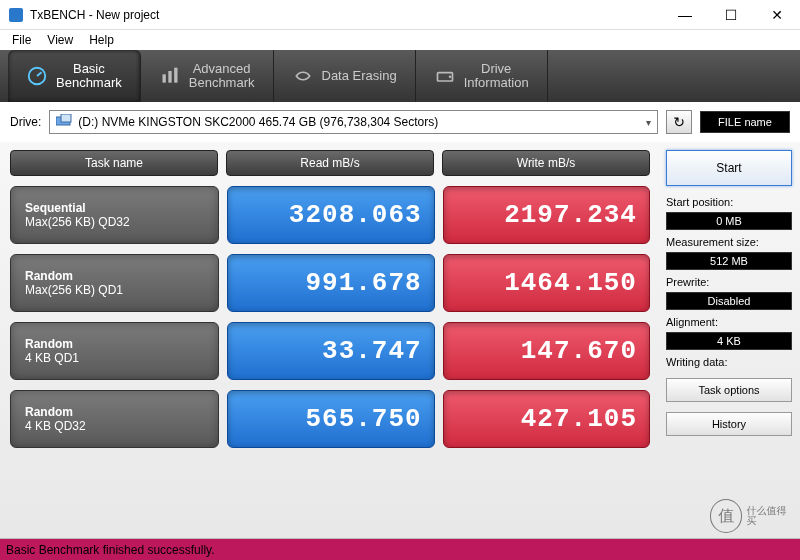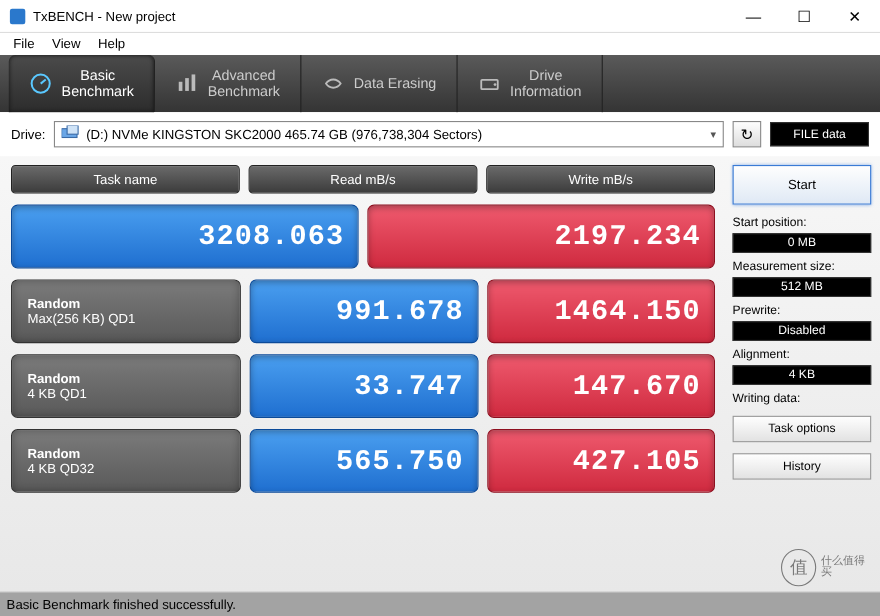--- a/index.html
+++ b/index.html
@@ -42,21 +42,21 @@
 .valcell { flex: 1; height: 58px; border-radius: 6px; display: flex; align-items: center; justify-content: flex-end; padding-right: 12px; font-family: "Courier New", monospace; font-size: 26px; font-weight: bold; color: #fff; letter-spacing: 1px; box-shadow: inset 0 2px 6px rgba(0,0,0,.3); }
 .valcell.read { background: linear-gradient(#4a9ff0,#1f6fd0); border: 1px solid #0b4a99; }
 .valcell.write { background: linear-gradient(#ef5a6e,#cf2a3f); border: 1px solid #8e0f1f; }
 
 .sidebar { width: 140px; padding: 8px 8px 6px 6px; display: flex; flex-direction: column; gap: 4px; font-size: 11px; }
 .start-btn { height: 36px; background: linear-gradient(#fefefe,#dfe9f5); border: 1px solid #3a7bd5; color: #000; display: flex; align-items: center; justify-content: center; font-size: 12px; box-shadow: 0 0 3px rgba(50,120,220,.6); margin-bottom: 4px; }
 .side-label { font-size: 11px; color: #000; margin-top: 2px; }
 .side-value { height: 18px; background: #000; color: #fff; font-size: 11px; display: flex; align-items: center; justify-content: center; border: 1px solid #333; }
 .side-btn { height: 24px; background: linear-gradient(#fefefe,#e2e2e2); border: 1px solid #999; display: flex; align-items: center; justify-content: center; font-size: 11px; margin-top: 6px; }
 
-.statusbar { height: 22px; border-top: 1px solid #bbb; display: flex; align-items: center; padding-left: 6px; font-size: 12px; background: #a3a3a3; }
+.statusbar { height: 22px; border-top: 1px solid #bbb; display: flex; align-items: center; padding-left: 6px; font-size: 12px; background: #be185d; }
 
 .watermark { position: absolute; right: 6px; bottom: 24px; width: 84px; height: 40px; opacity: .75; display: flex; align-items: center; gap: 4px; }
 .watermark-circle { width: 34px; height: 34px; border: 1.5px solid #555; border-radius: 50%; display: flex; align-items: center; justify-content: center; font-size: 16px; color: #555; font-family: "SimSun", serif; }
 .watermark-text { font-size: 10px; color: #555; font-family: "SimSun", serif; line-height: 1; }
 </style>
 </head>
 <body>
 
 <div class="titlebar">
   <span class="titlebar-icon">
@@ -128,32 +128,36 @@
           <rect x="0" y="3" width="14" height="8" fill="#6aa6e6" stroke="#3a6aa6"></rect>
           <rect x="5" y="0" width="10" height="8" fill="#cfe3f7" stroke="#3a6aa6"></rect>
         </svg>
     </span>
     <span class="drive-select-text">(D:) NVMe KINGSTON SKC2000  465.74 GB  (976,738,304 Sectors)</span>
     <span class="drive-select-chevron">▾</span>
   </div>
   <div class="refresh-btn">
     <span>↻</span>
   </div>
-  <div class="filemode-btn">FILE data</div>
+  <div class="filemode-btn">FILE name</div>
 </div>
 
 <div class="main">
   <div class="results">
     <div class="headers">
       <div class="hcell task">Task name</div>
       <div class="hcell read">Read mB/s</div>
       <div class="hcell write">Write mB/s</div>
     </div>
 
     <div class="row">
+      <div class="taskcell">
+        <span class="t1">Sequential</span>
+        <span>Max(256 KB) QD32</span>
+      </div>
       <div class="valcell read">3208.063</div>
       <div class="valcell write">2197.234</div>
     </div>
 
     <div class="row">
       <div class="taskcell">
         <span class="t1">Random</span>
         <span>Max(256 KB) QD1</span>
       </div>
       <div class="valcell read">991.678</div>

